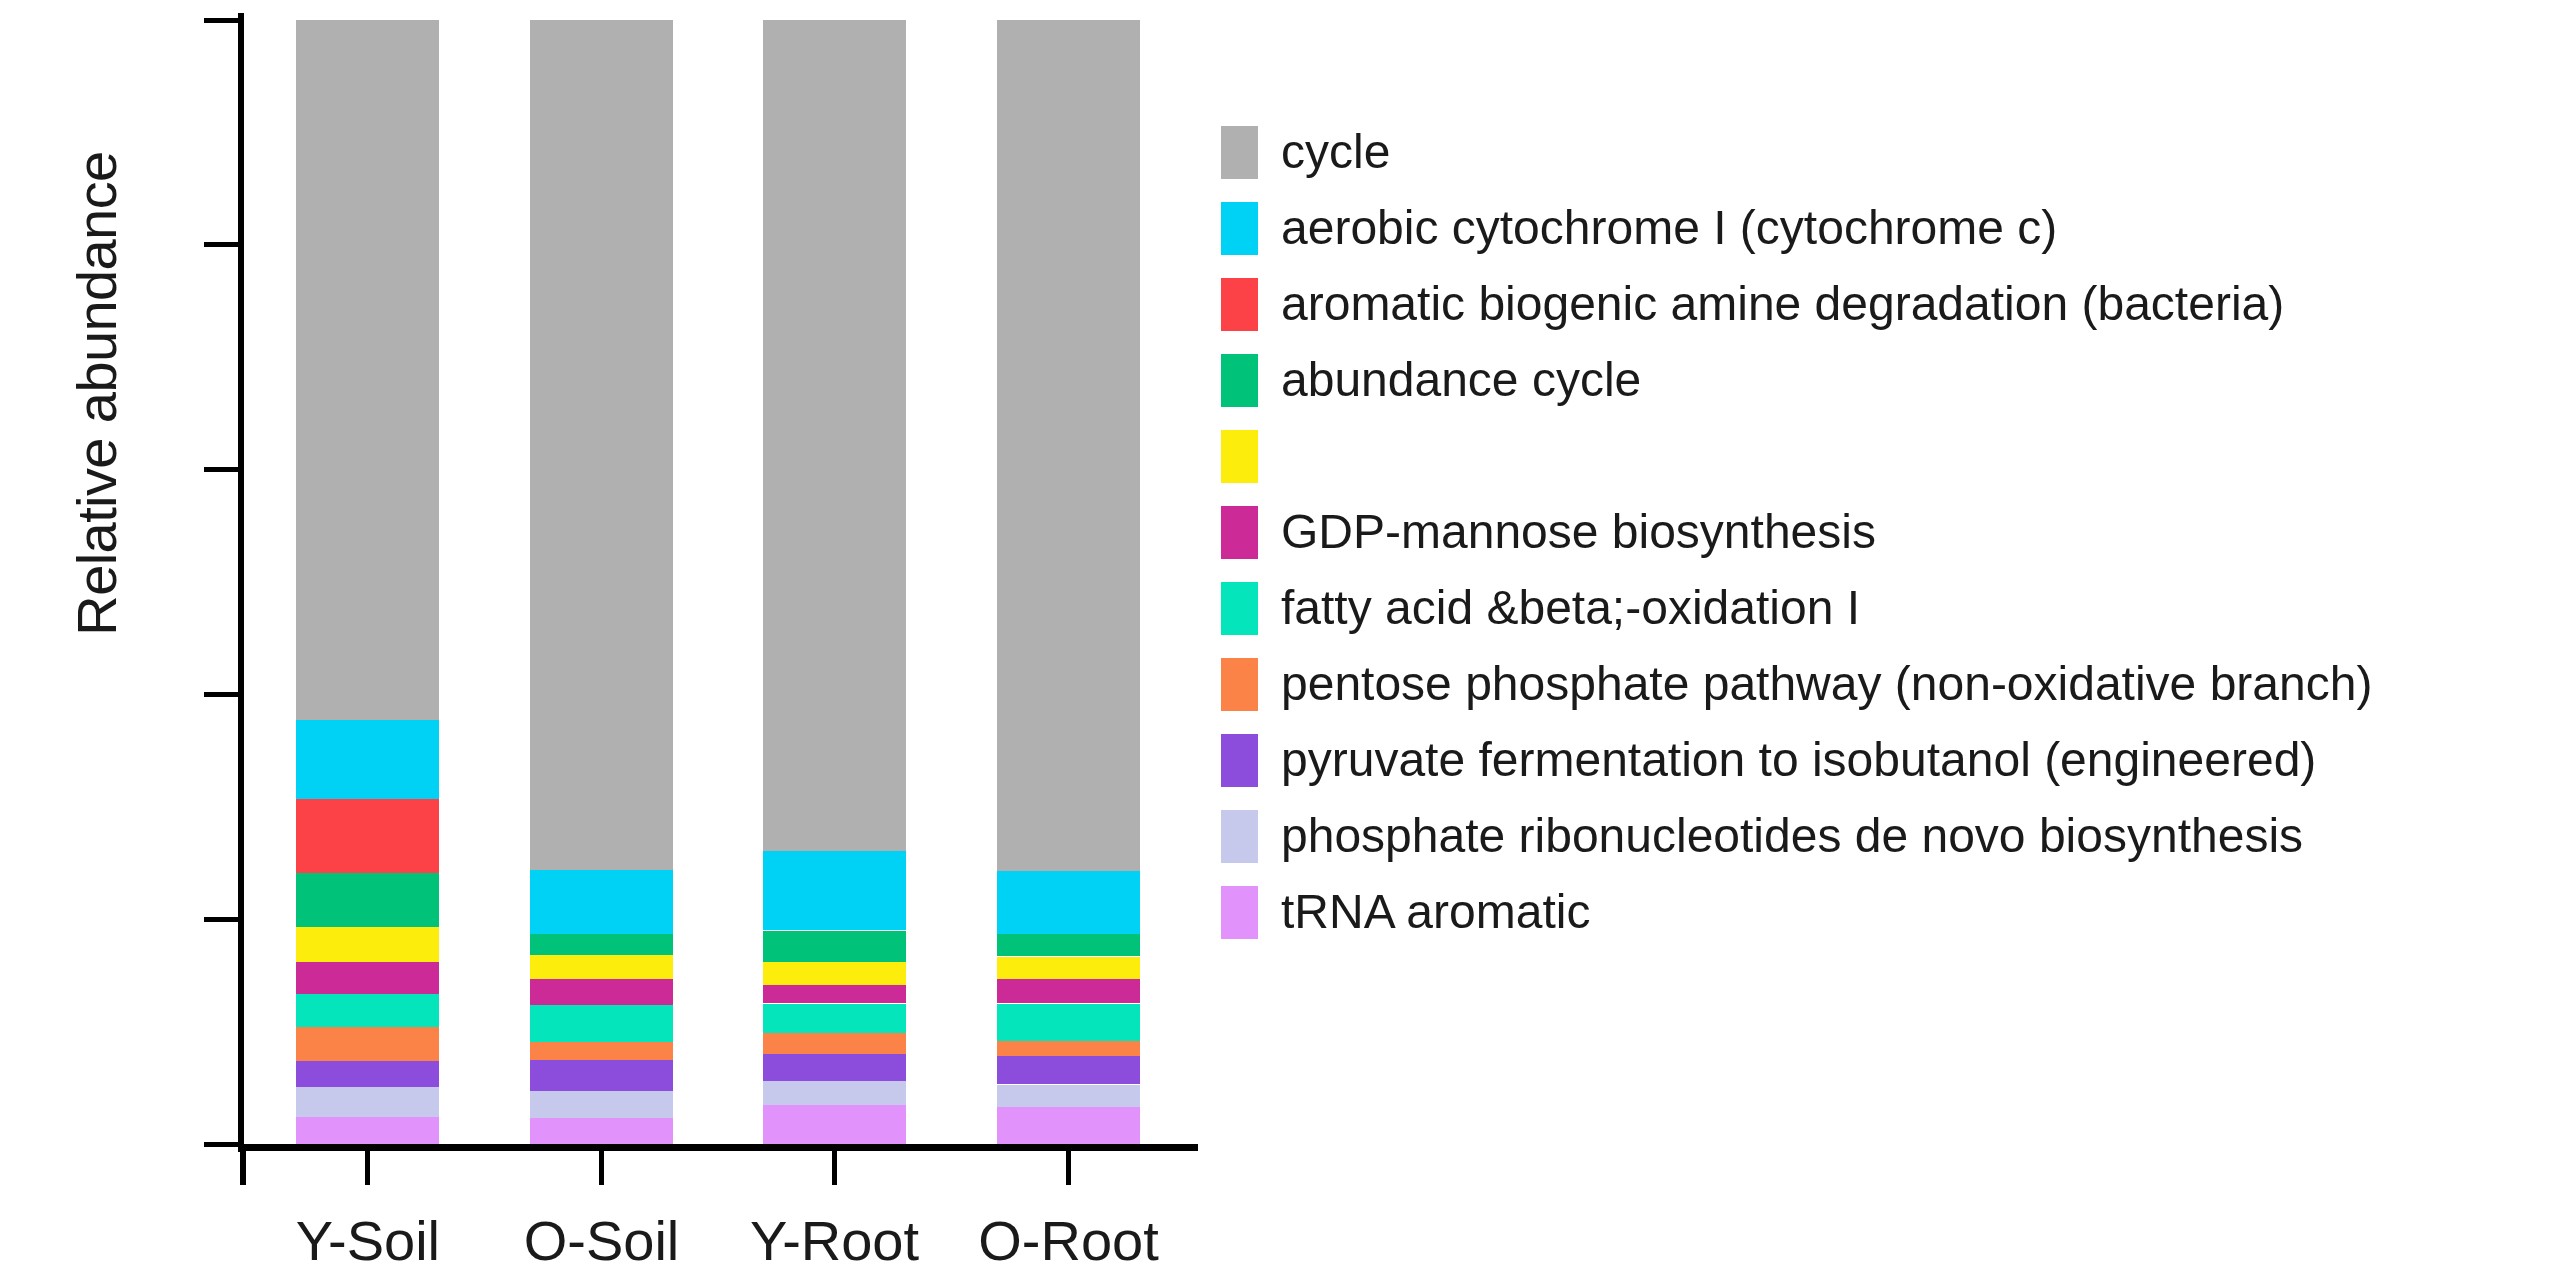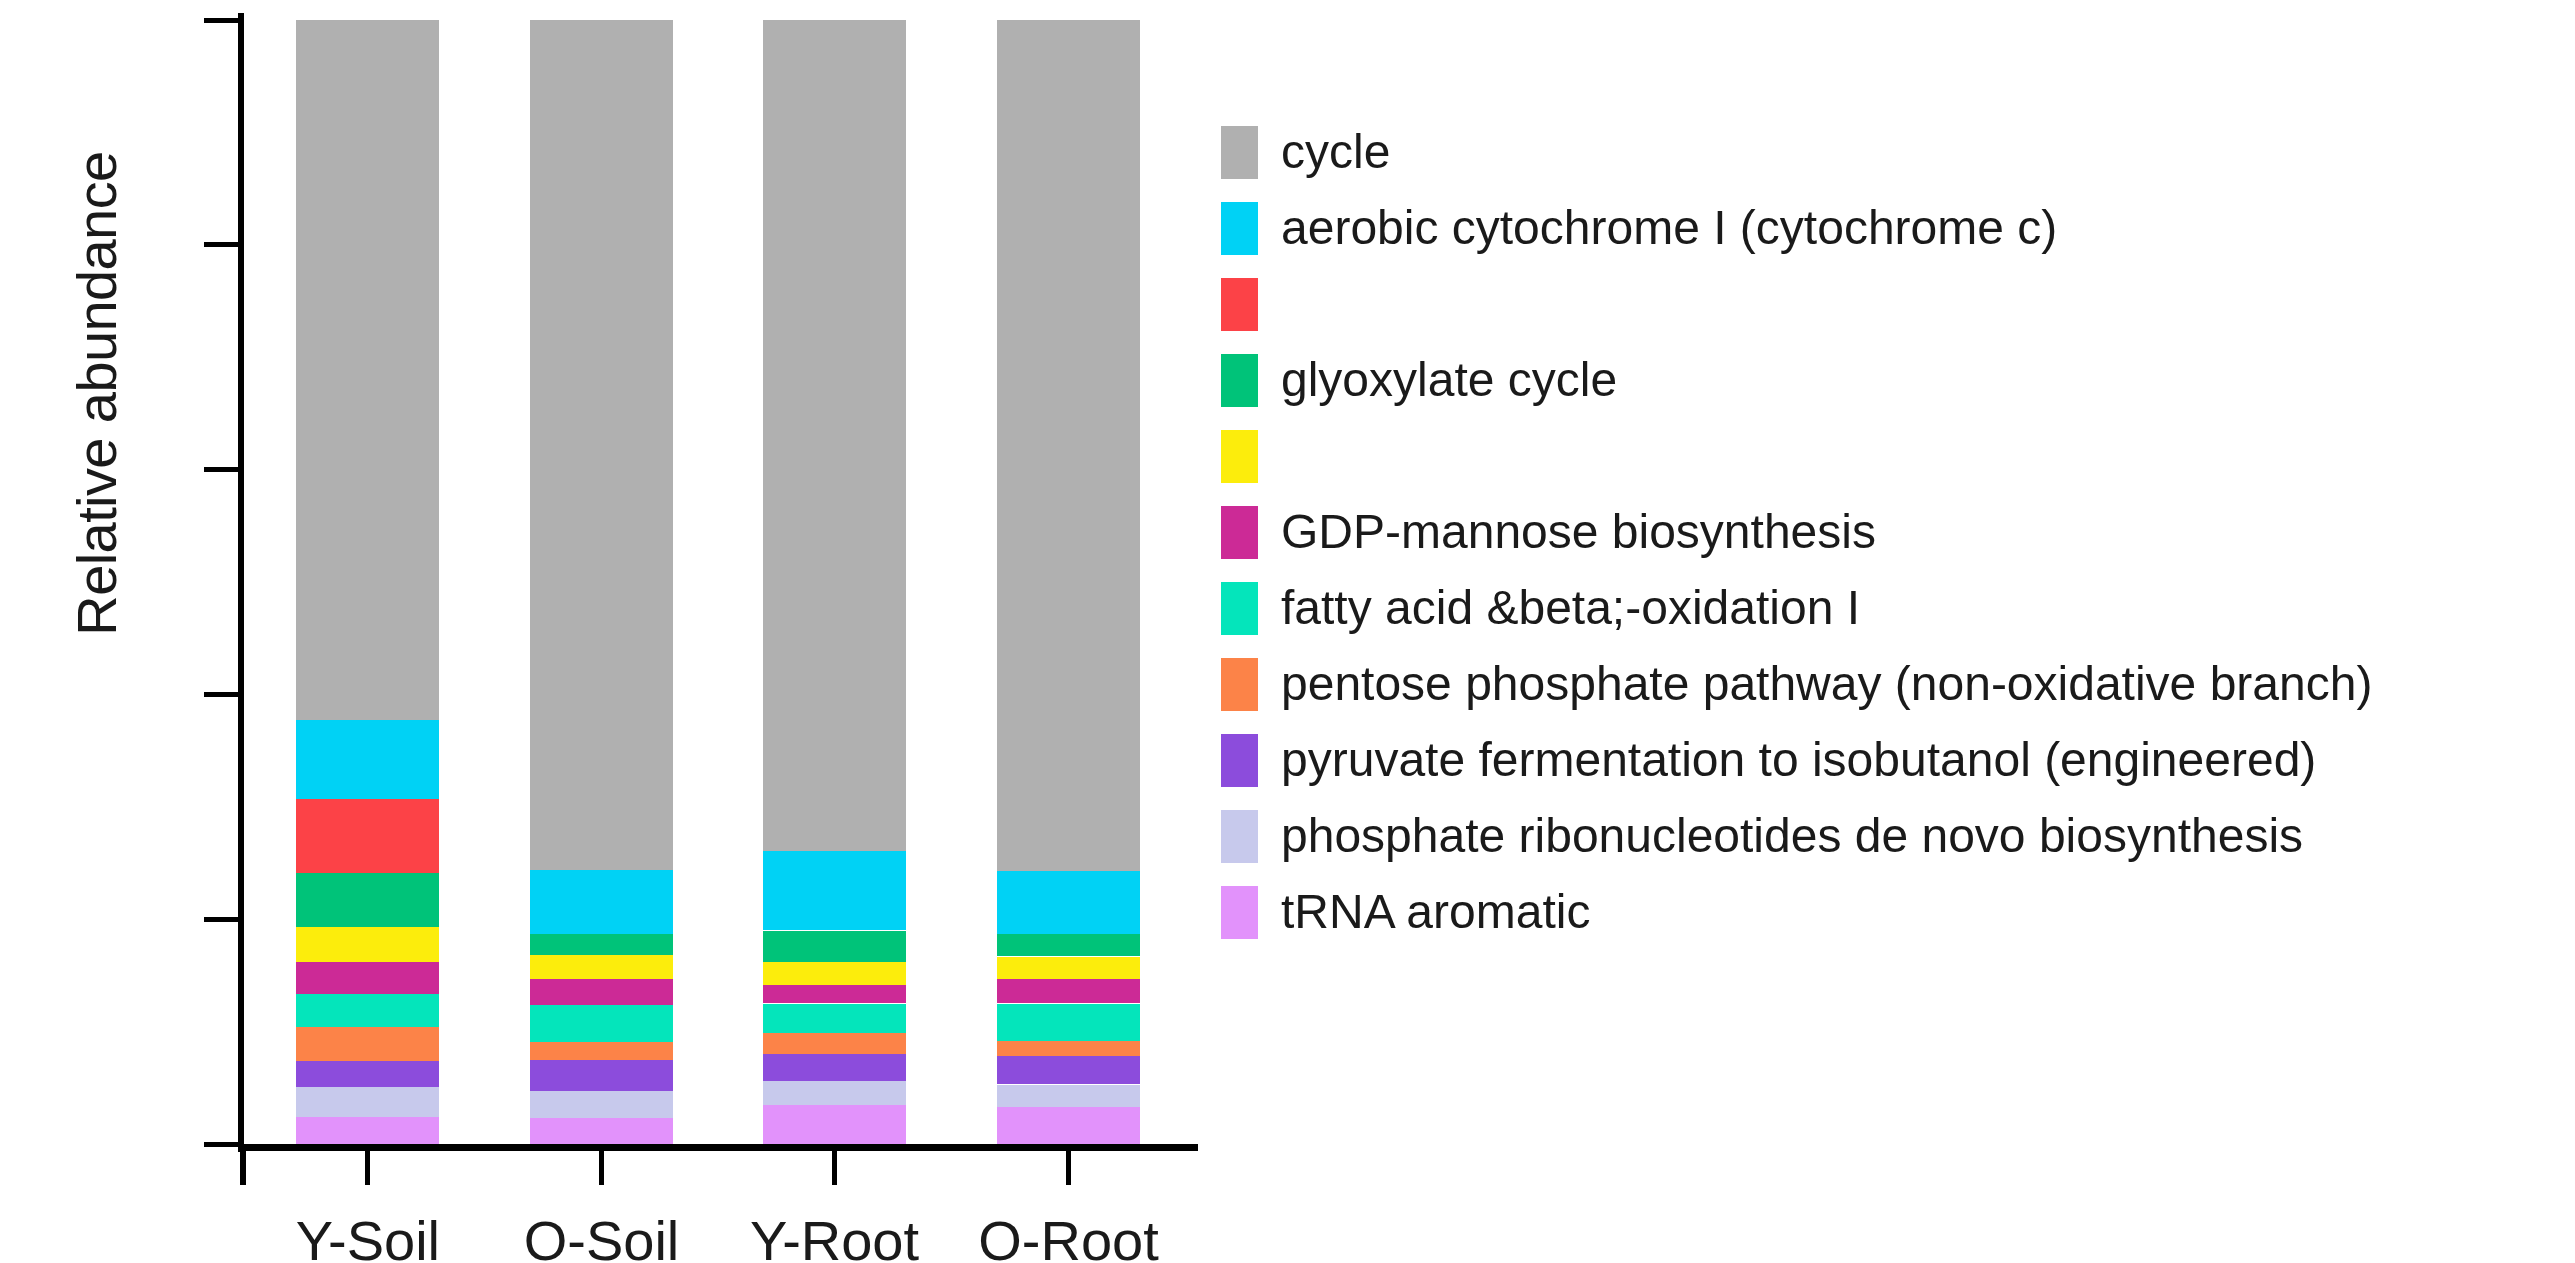--- a/index.html
+++ b/index.html
@@ -121,24 +121,25 @@
       <div class="legend-row">
         <div class="legend-swatch" style="background: rgb(176, 176, 176);"></div>
         <div class="legend-label">cycle</div>
       </div>
       <div class="legend-row">
         <div class="legend-swatch" style="background: rgb(0, 210, 245);"></div>
         <div class="legend-label">aerobic cytochrome I (cytochrome c)</div>
       </div>
       <div class="legend-row">
         <div class="legend-swatch" style="background: rgb(252, 66, 71);"></div>
+        <div class="legend-label">aromatic biogenic amine degradation (bacteria)</div>
       </div>
       <div class="legend-row">
         <div class="legend-swatch" style="background: rgb(0, 195, 121);"></div>
-        <div class="legend-label">glyoxylate cycle</div>
+        <div class="legend-label">abundance cycle</div>
       </div>
       <div class="legend-row">
         <div class="legend-swatch" style="background: rgb(252, 237, 12);"></div>
       </div>
       <div class="legend-row">
         <div class="legend-swatch" style="background: rgb(204, 42, 150);"></div>
         <div class="legend-label">GDP-mannose biosynthesis</div>
       </div>
       <div class="legend-row">
         <div class="legend-swatch" style="background: rgb(4, 229, 187);"></div>

